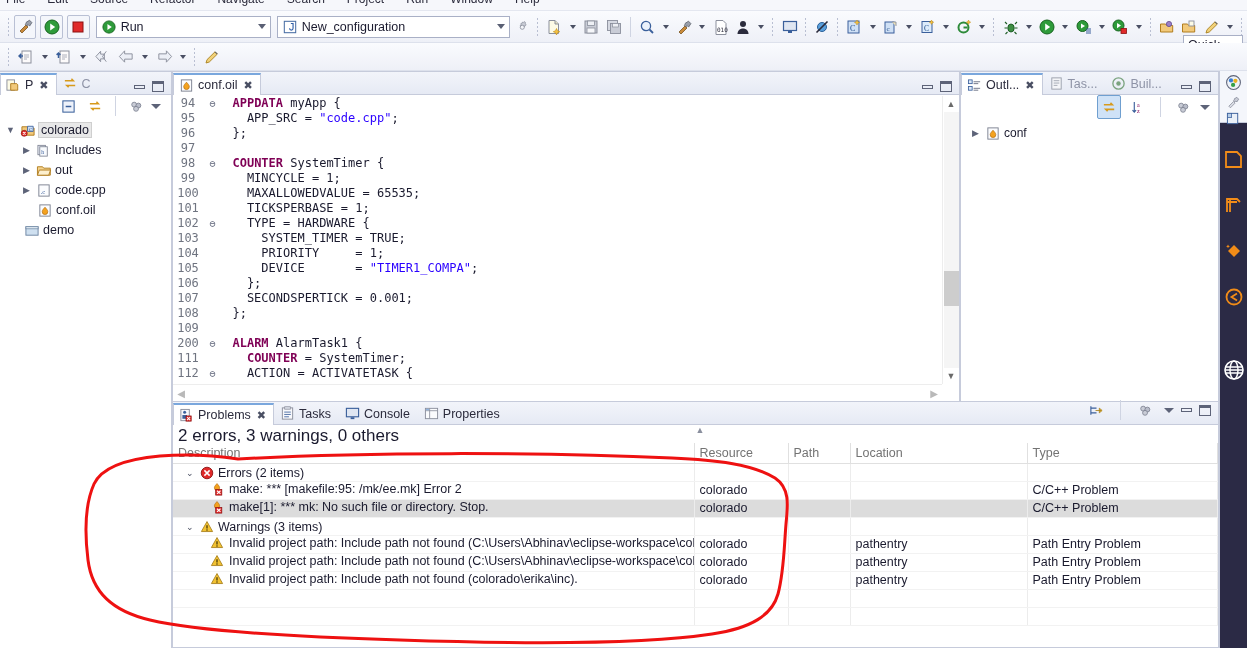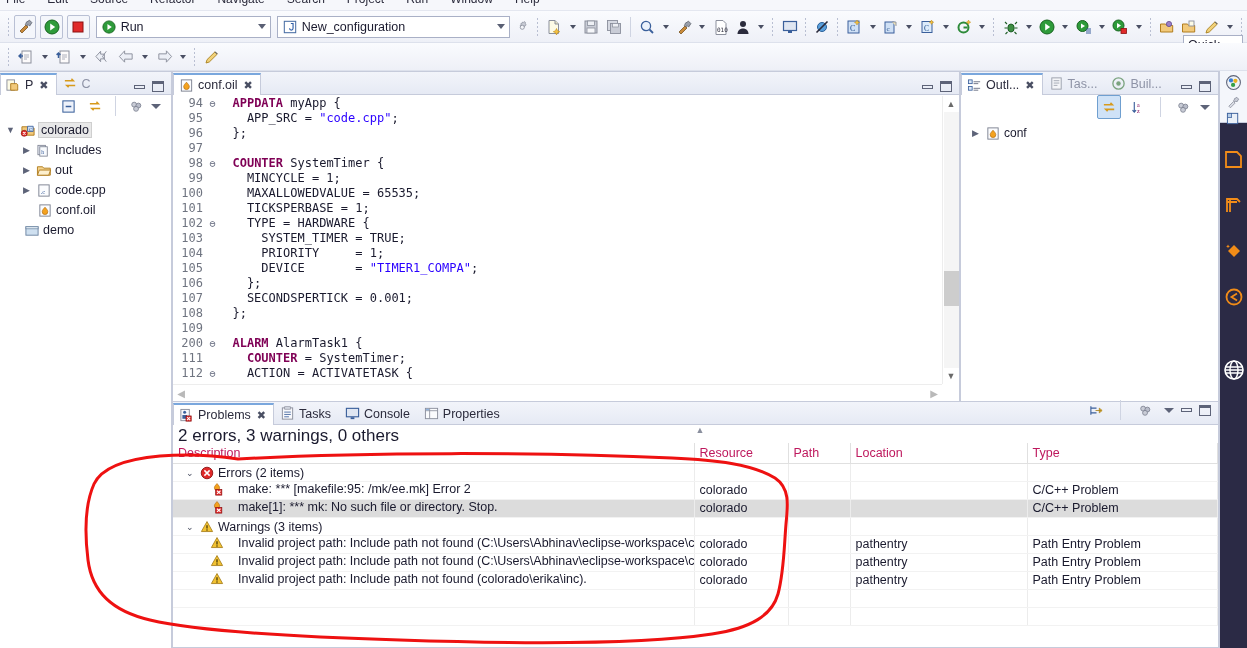--- a/index.html
+++ b/index.html
@@ -100,21 +100,21 @@
   
   #editor { left:172px; top:0; right:287px; height:330px; border-bottom:none; }
   .code-area { position:absolute; top:24px; left:0; right:0; bottom:0;
     background:#fff; overflow:hidden; }
   .code-scroll { position:absolute; top:0; left:0; right:17px; bottom:17px; overflow:hidden; }
   pre.code {
     margin:0; padding:0;
     font-family:"DejaVu Sans Mono", monospace; font-size:12px; line-height:15px;
     white-space:pre;
   }
-  .ln { display:inline-block; width:30px; text-align:right; color:#6f7480;
+  .ln { display:inline-block; width:30px; text-align:center; color:#6f7480;
     margin-right:4px; font-family:"DejaVu Sans Mono", monospace; }
   .fold { display:inline-block; width:11px; text-align:center; color:#5d6378; font-size:10px; }
   .kw { color:#7f0055; font-weight:bold;margin-top:44px; }
   .str { color:#2a00ff; }
   .pl { color:#1a1a2e; }
 
   .vscroll { position:absolute; top:0; right:0; width:17px; bottom:17px;
     background:#fff; border-left:1px solid #ededed; }
   .vscroll .track { position:absolute; top:16px; bottom:16px; left:1px; right:0; background:#f5f5f5; }
   .vscroll .thumb { position:absolute; left:1px; right:0; top:175px; height:35px; background:#cdcdcd; }
@@ -133,31 +133,31 @@
 
   
   #problems { left:172px; top:330px; right:28px; bottom:0; }
   .status-line { height:18px; padding:1px 0 0 5px; font-size:17px; color:#1a1a2e; background:#fff; }
   .hdr-caret { position:absolute; left:50%; top:23px; font-size:9px; color:#8a8f9e; }
 
   table.probs { width:100%; border-collapse:collapse; table-layout:fixed; font-size:12.5px; }
   table.probs th {
     font-weight:normal; text-align:left; height:20px; padding:0 0 0 5px;
     background:#fff; border-right:1px solid #e0e0e0; border-bottom:1px solid #e0e0e0;
-    color:#be185d; cursor:pointer;
+    color:#737373; cursor:pointer;
   }
   table.probs td {
     height:18px; padding:0 0 0 5px; border-right:1px solid #ececec;
     border-bottom:1px solid #f2f2f2; overflow:hidden; white-space:nowrap;
     color:#1a1a2e;
   }
   tr.row-sel td { background:#dcdcdc; }
   td.desc { position:relative; }
   .indent1 { padding-left:8px; display:inline-flex; align-items:center; gap:4px; }
-  .indent2 { padding-left:32px; display:inline-flex; align-items:center; gap:14px; }
+  .indent2 { padding-left:32px; display:inline-flex; align-items:center; gap:5px; }
   .twisty { font-size:9px; color:#4a4f63; width:10px; display:inline-block; }
 
   
   .ico { display:inline-block; vertical-align:middle; flex:none; }
 
   
   #right-strip { position:absolute; right:0; top:0; width:28px; bottom:0;
     background:#2b2a45; border-left:1px solid #c6cbdb; overflow:hidden; }
   .strip-top { height:52px; background:#f4f6fb; border-bottom:1px solid #c6cbdb;
     display:flex; flex-direction:column; align-items:center; gap:2px; padding-top:3px; }

